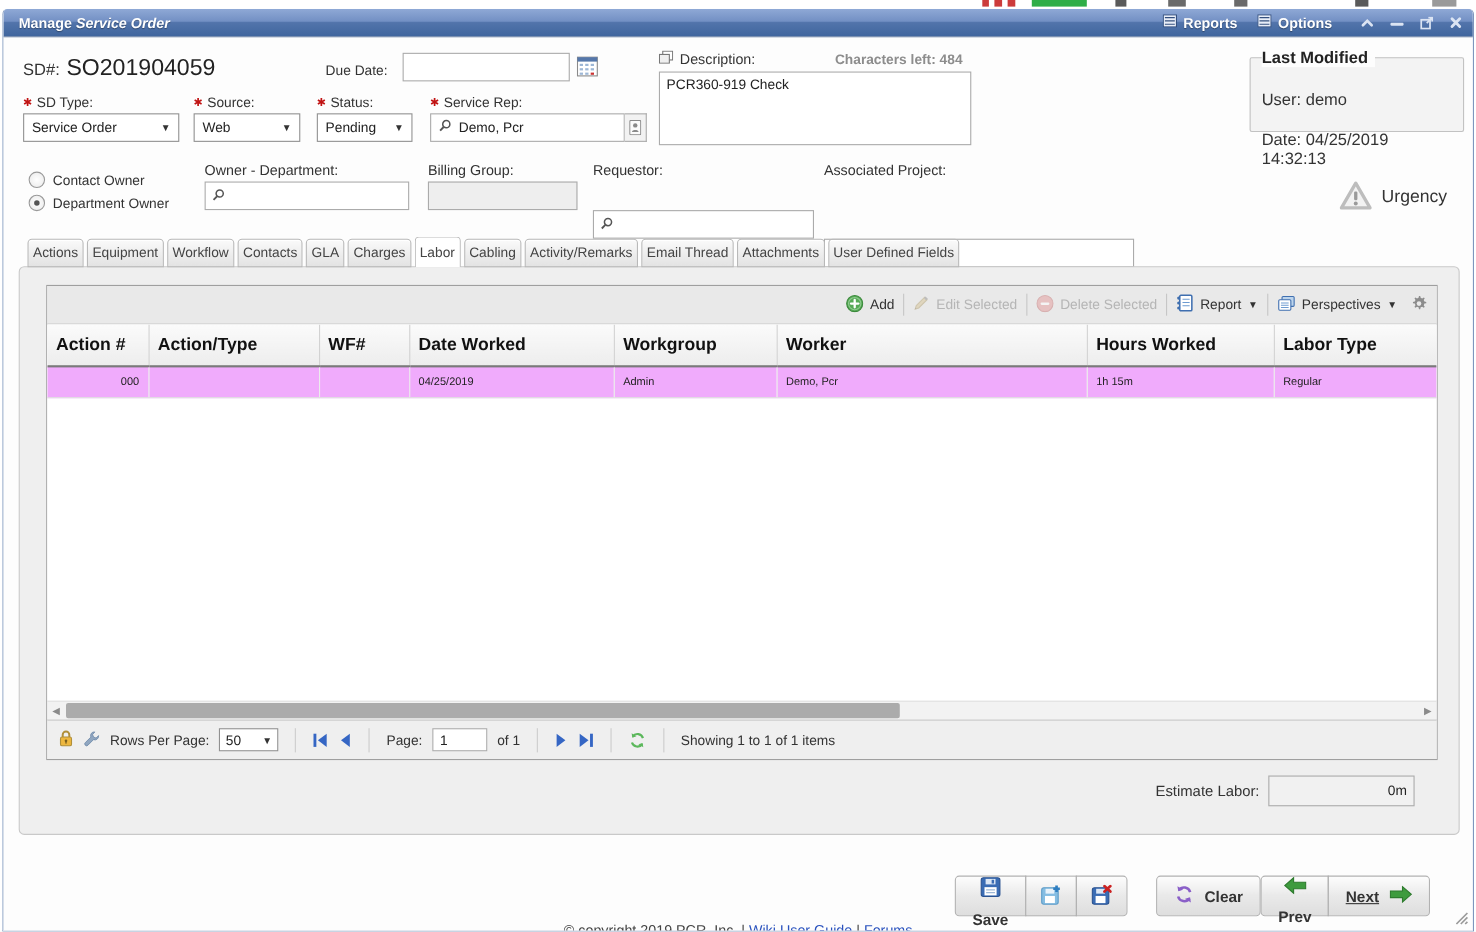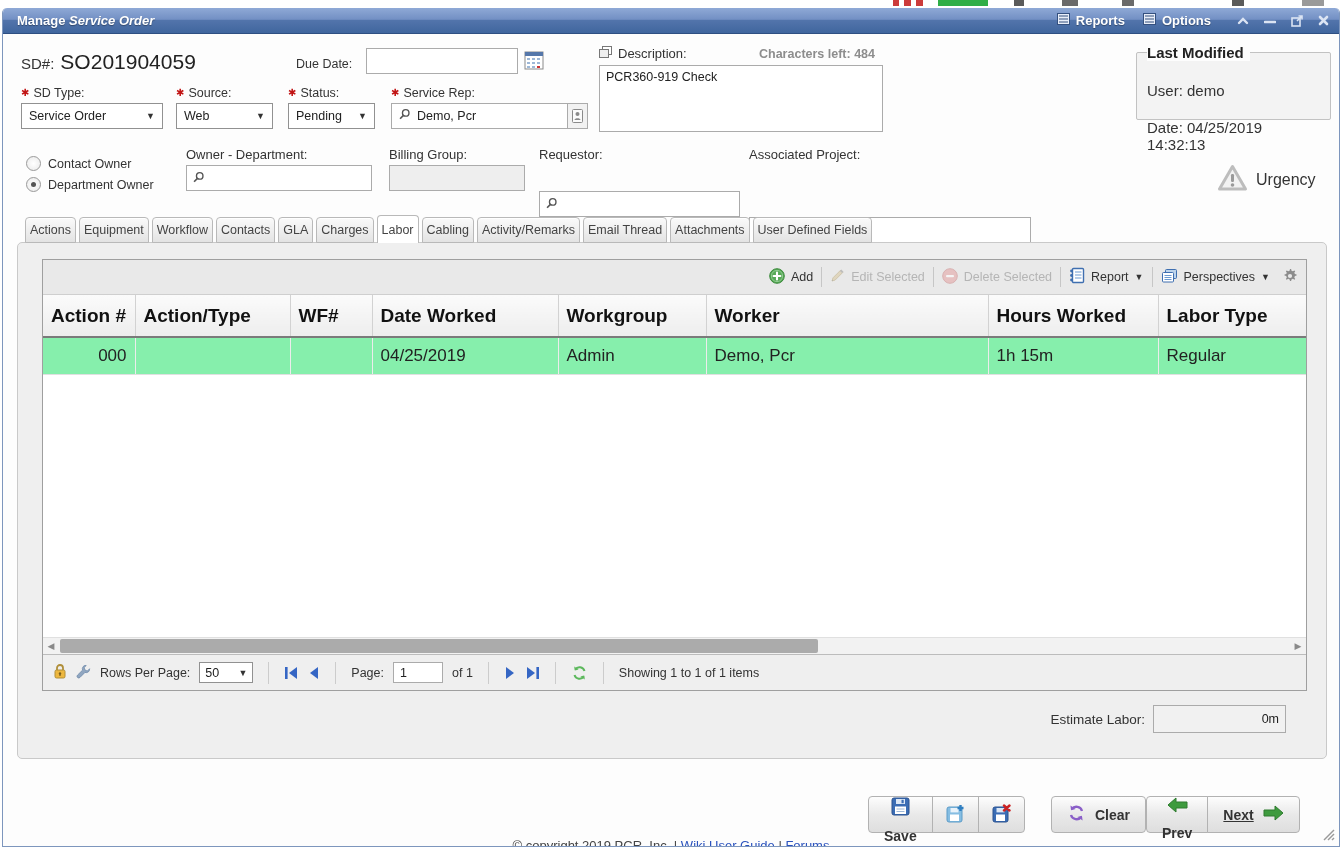--- a/index.html
+++ b/index.html
@@ -107,27 +107,27 @@
     height:35px; background:#e9e9e9; border-bottom:1px solid #cfcfcf;
     display:flex; align-items:center; justify-content:flex-end; padding-right:8px; gap:8px;
   }
   .tool { display:flex; align-items:center; gap:6px; font-size:12.5px; color:#333; cursor:pointer; white-space:nowrap; }
   .tool.disabled { color:#b5b5b5; cursor:default; }
   .vsep { width:1px; height:20px; background:#c6c6c6; }
   .tool .arrow { font-size:9px; color:#333; }
 
   table#grid-table { border-collapse:collapse; table-layout:fixed; width:1263px; }
   #grid-table th {
-    text-align:left; font-size:19px; font-weight:bold; color:#111;
+    text-align:left; font-size:16px; font-weight:bold; color:#111;
     padding:10px 8px 9px 8px; background:linear-gradient(#fbfbfb,#ededed);
     border-right:1px solid #d2d2d2; border-bottom:2px solid #7a7a7a; white-space:nowrap;
   }
   #grid-table th:last-child { border-right:none; }
   #grid-table td {
-    font-size:17px; color:#222; padding:8px 8px; background:#86efac;
+    font-size:10px; color:#222; padding:8px 8px; background:#f0abfc;
     border-right:1px solid #ececec; border-bottom:1px solid #e0e0e0; white-space:nowrap;
   }
   #grid-table td:last-child { border-right:none; }
   #grid-table td.num { text-align:right; }
   #grid-body { flex:1; background:#fff; overflow:hidden; }
 
   
   #hscroll { height:17px; background:#f2f2f2; border-top:1px solid #e0e0e0; position:relative; }
   .scroll-arrow {
     position:absolute; top:0; width:16px; height:16px; display:flex;

